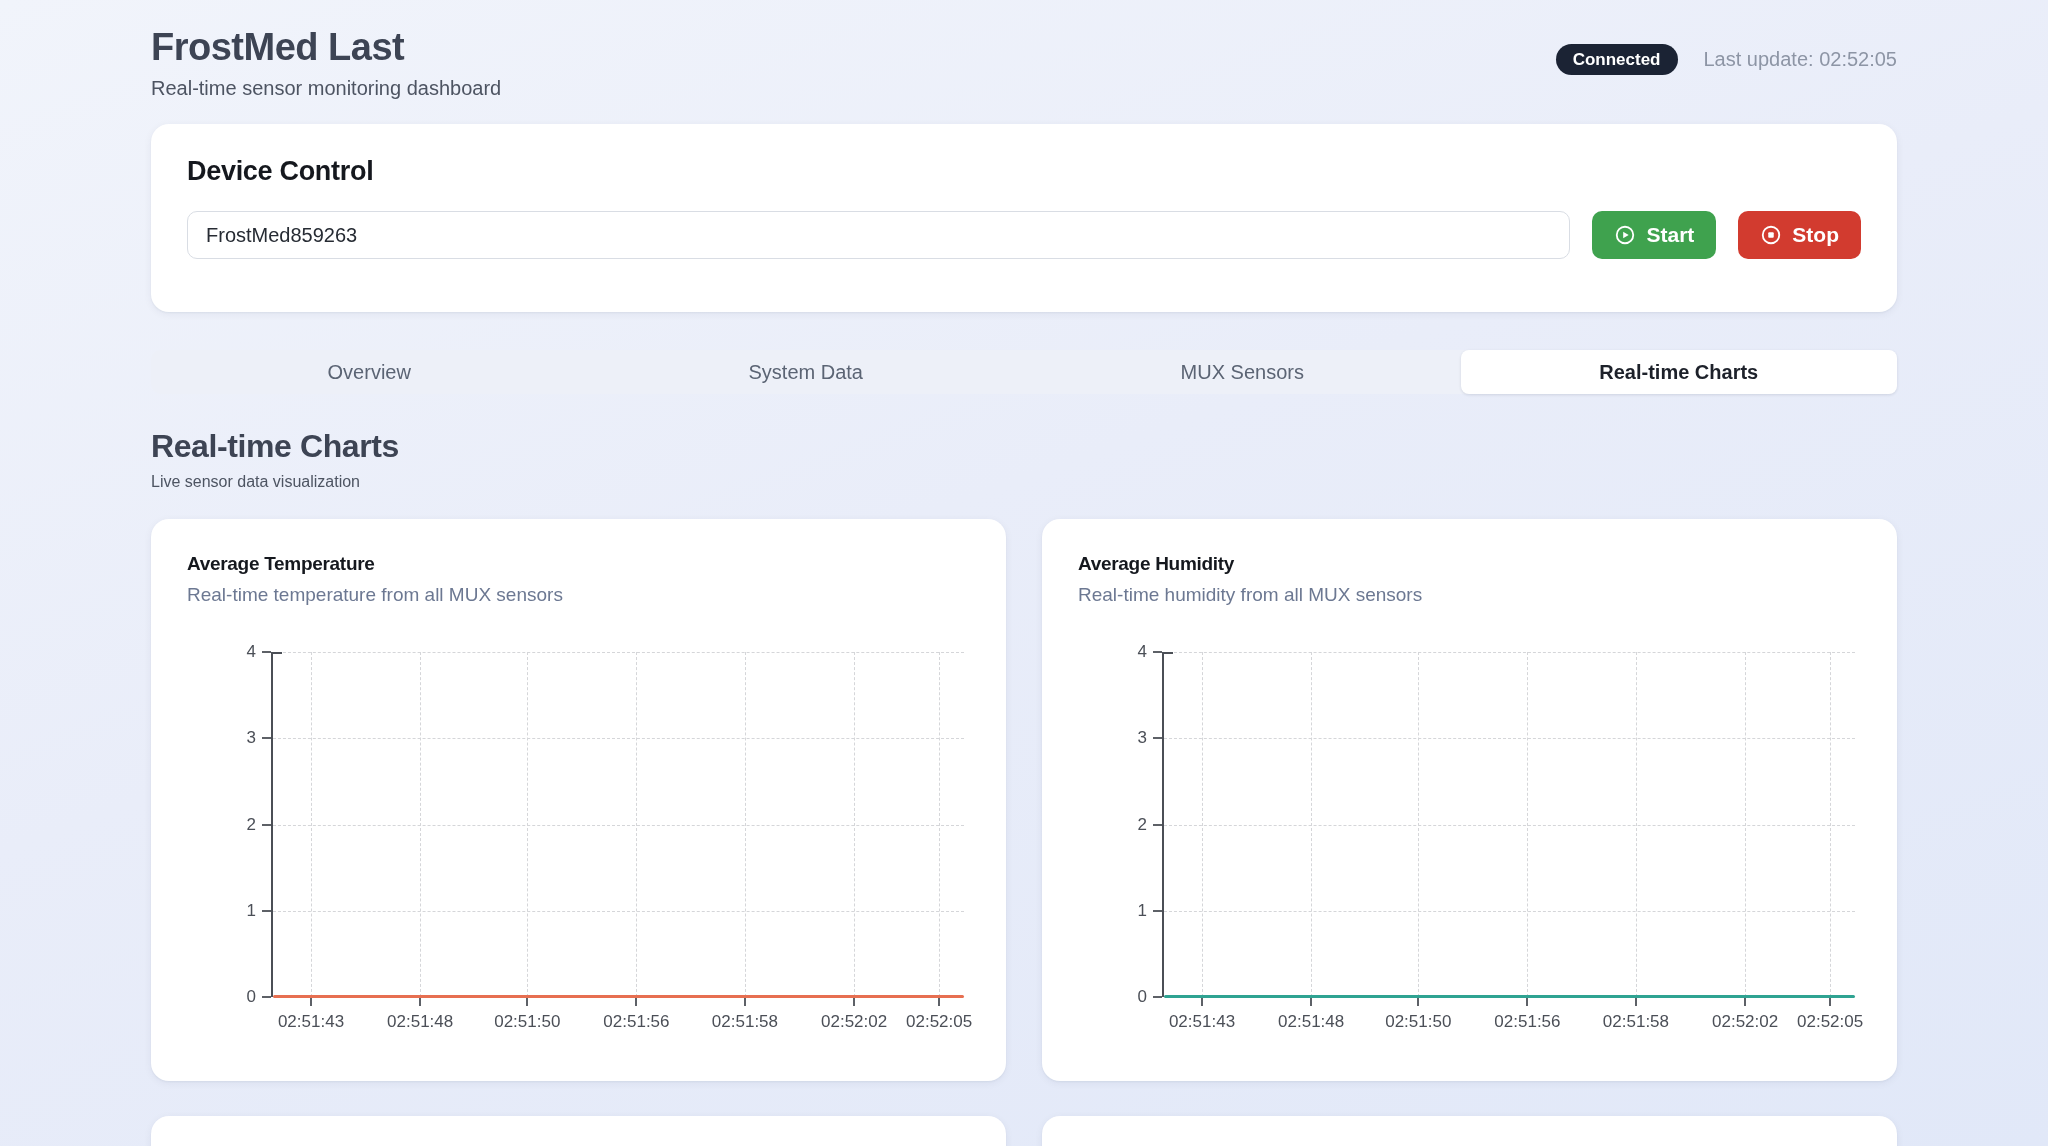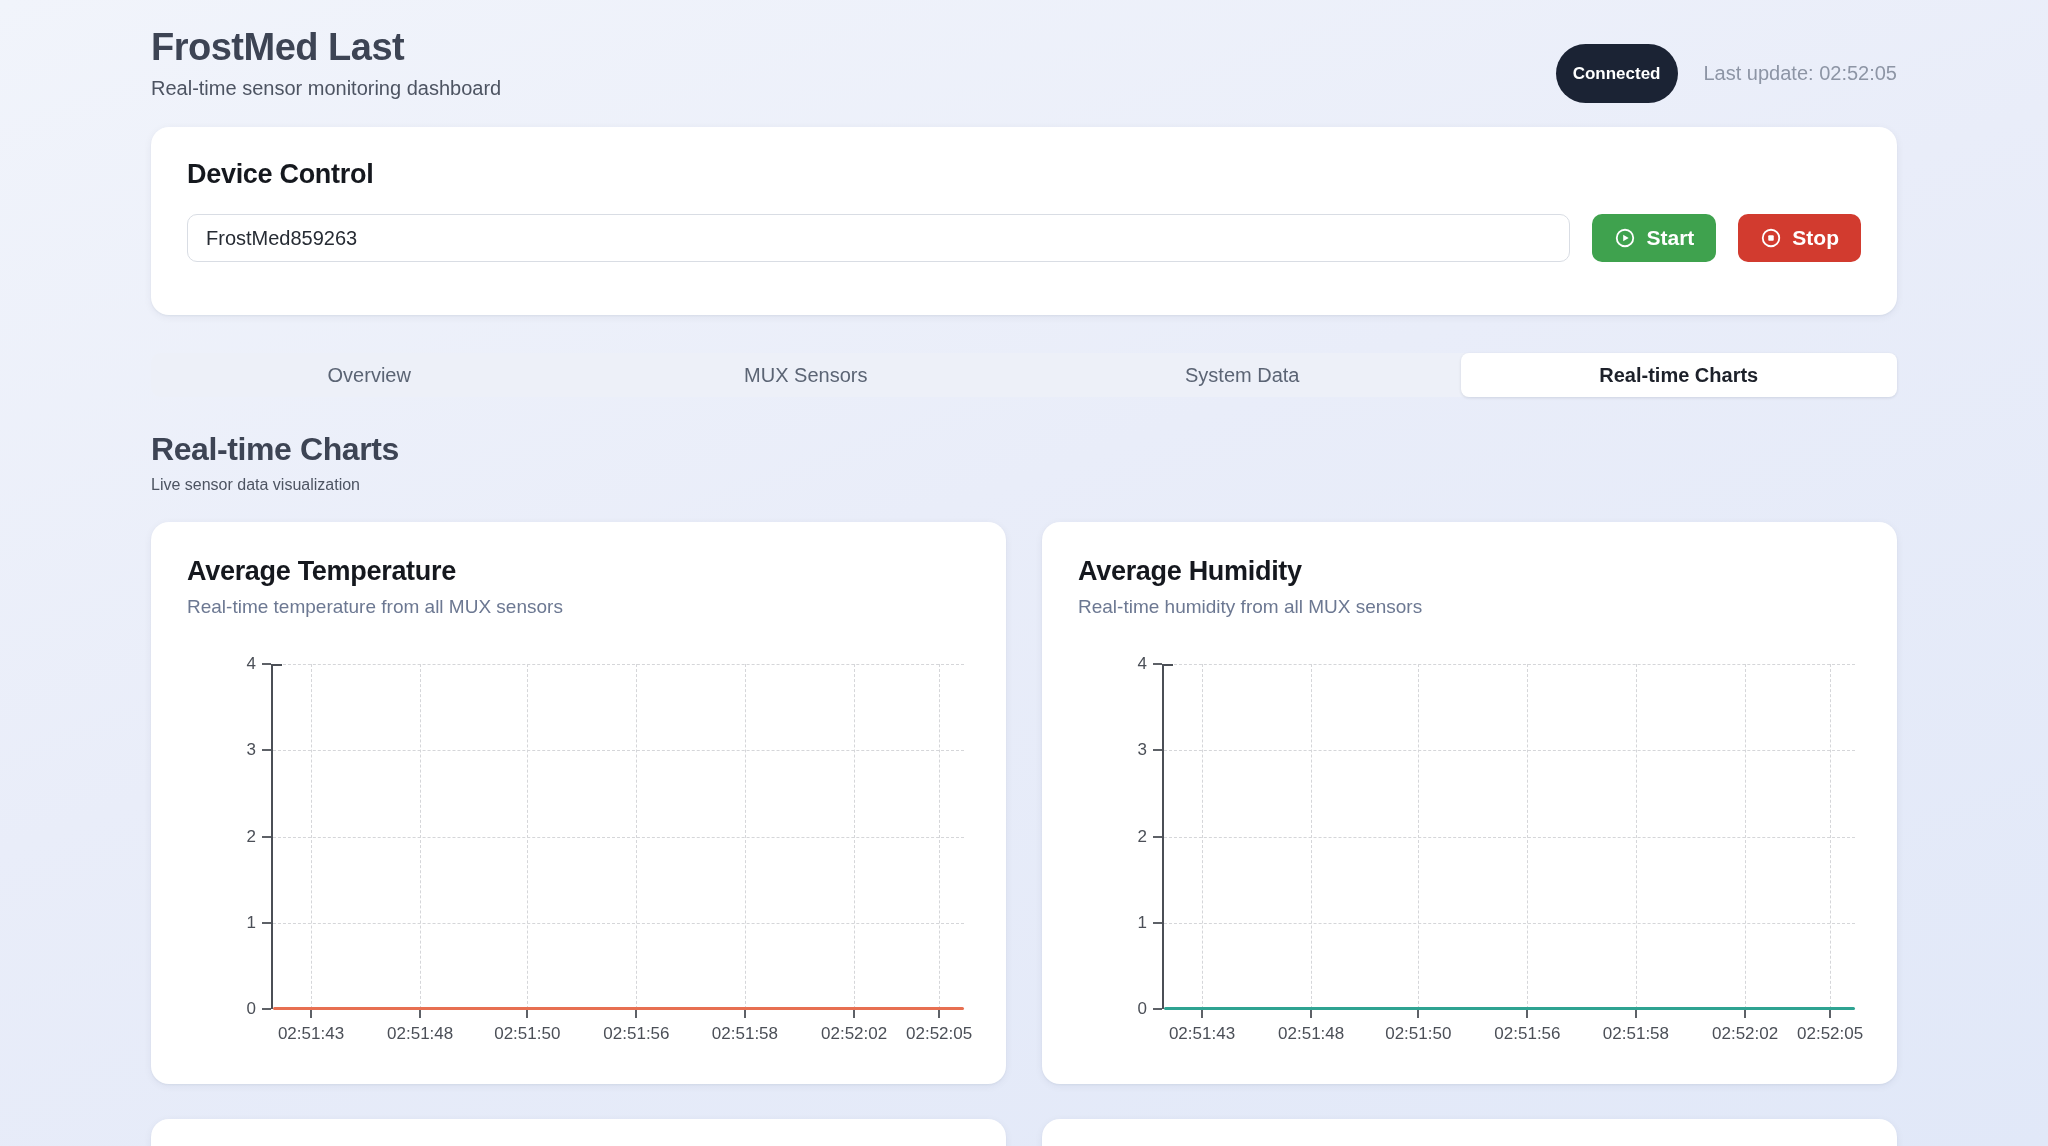--- a/index.html
+++ b/index.html
@@ -10,21 +10,21 @@
     color:#3d4454;
   }
   .container { width:1746px; margin:0 auto; padding-top:26px; }
 
   
   .header-row { display:flex; justify-content:space-between; align-items:flex-start; }
   .h1 { font-size:38px; font-weight:700; color:#3d4454; letter-spacing:-0.5px; }
   .h-sub { font-size:20px; color:#4d5462; margin-top:8px; }
   .header-right { display:flex; align-items:center; gap:26px; margin-top:18px; }
   .badge { background:#1b2334; color:#fff; font-size:17px; font-weight:700;
-           padding:21px 17px; border-radius:999px; line-height:1; }
+           padding:7px 17px; border-radius:999px; line-height:1; }
   .last-update { font-size:20px; color:#8d95a5; }
 
   
   .card { background:#fff; border-radius:18px;
           box-shadow:0 1px 2px rgba(23,31,60,.05), 0 2px 8px rgba(23,31,60,.06); }
 
   .device-card { margin-top:24px; height:188px; padding:32px 36px; }
   .card-title { font-size:27px; font-weight:700; color:#15181e; letter-spacing:-0.3px; }
   .controls-row { display:flex; align-items:center; gap:22px; margin-top:24px; }
   .device-input { flex:1; height:48px; border:1px solid #d9dde4; border-radius:10px;
@@ -43,21 +43,21 @@
   .tab.active { background:#fff; color:#1d212a; font-weight:700;
                 box-shadow:0 1px 3px rgba(23,31,60,.12); }
 
   
   .section-title { margin-top:34px; font-size:32px; font-weight:700; color:#3d4454; letter-spacing:-0.4px; }
   .section-sub { margin-top:8px; font-size:16px; color:#4d5462; }
 
   
   .charts-grid { margin-top:28px; display:grid; grid-template-columns:1fr 1fr; gap:36px; }
   .chart-card { height:562px; padding:34px 36px; overflow:visible; }
-  .chart-title { font-size:27px; font-weight:700; color:#15181e; letter-spacing:-0.3px; }
+  .chart-title { font-size:19px; font-weight:700; color:#15181e; letter-spacing:-0.3px; }
   .chart-sub { margin-top:9px; font-size:19px; color:#6c7892; }
   .chart-wrap { margin-top:46px; margin-left:86px; margin-right:6px; position:relative; height:345px; }
 
   .y-axis { position:absolute; left:-2px; top:0; bottom:0; width:2px; background:#4b4f56; }
   .y-axis-cap { position:absolute; left:-2px; top:0; width:11px; height:2px; background:#4b4f56; }
   .hgrid { position:absolute; left:0; right:0; height:0; border-top:1.5px dashed #d5d6d9; }
   .vgrid { position:absolute; top:0; bottom:0; width:0; border-left:1.5px dashed #d5d6d9; }
   .ytickmark { position:absolute; left:-11px; width:9px; height:2px; background:#5d6167; }
   .yticklabel { position:absolute; right:calc(100% + 17px); transform:translateY(-50%);
                 font-size:17px; color:#4b4f57; }
@@ -102,22 +102,22 @@
           <circle cx="12" cy="12" r="9"></circle>
           <rect x="9" y="9" width="6" height="6" rx="1" fill="#ffffff" stroke="none"></rect>
         </svg>
         <span>Stop</span>
       </button>
     </div>
   </div>
 
   <div class="tabs">
     <button class="tab">Overview</button>
+    <button class="tab">System Data</button>
     <button class="tab">MUX Sensors</button>
-    <button class="tab">System Data</button>
     <button class="tab active">Real-time Charts</button>
   </div>
 
   <div class="section-title">Real-time Charts</div>
   <div class="section-sub">Live sensor data visualization</div>
 
   <div class="charts-grid">
 
     <div class="card chart-card">
       <div class="chart-title">Average Temperature</div>

